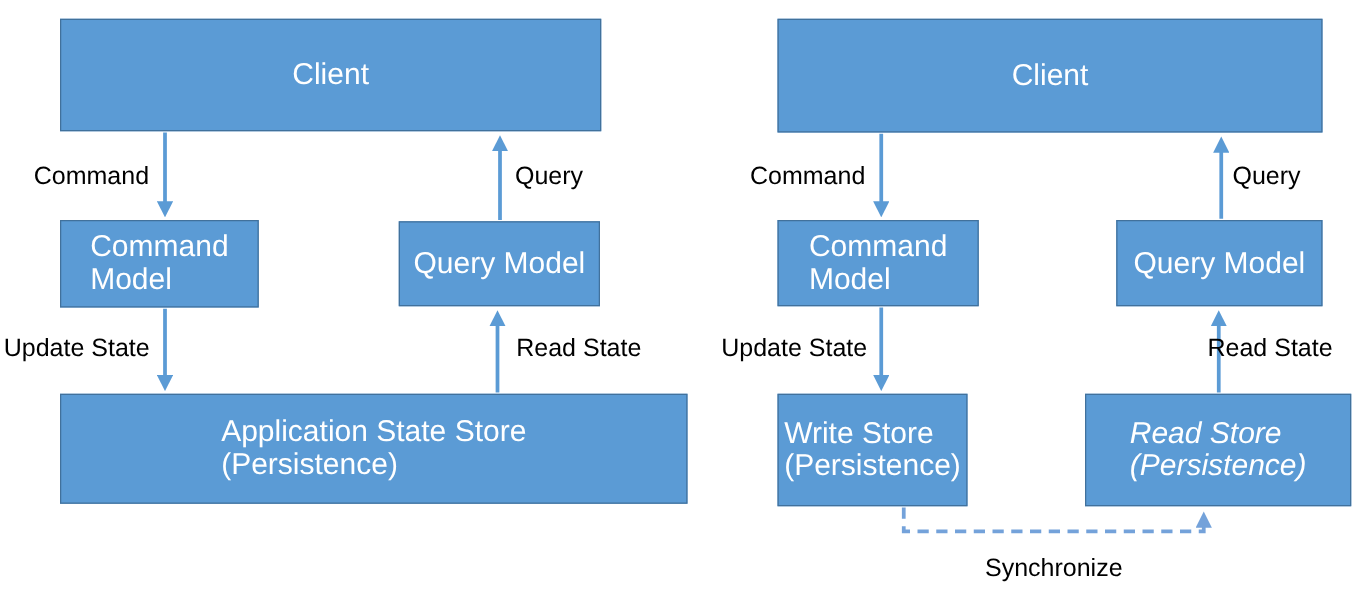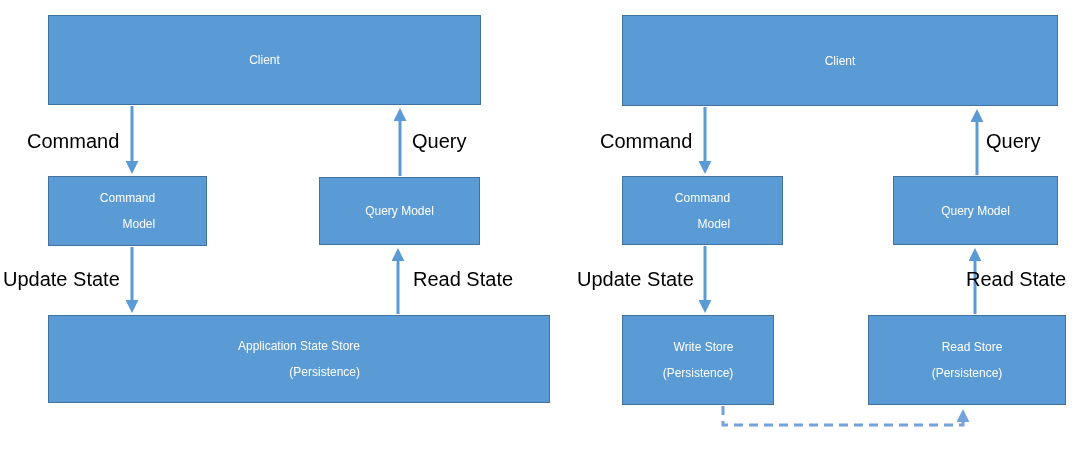--- a/index.html
+++ b/index.html
@@ -31,46 +31,46 @@
     stroke: var(--dash, #74a2da);
     stroke-width: 3;
     stroke-dasharray: 9 6;
   }
   .node {
     position: absolute;
     background: var(--fill, #5b9bd5);
     border: 1.5px solid var(--border, #41719c);
     box-sizing: border-box;
     color: var(--boxtext, #ffffff);
-    font-size: 12px;
+    font-size: 24px;
     line-height: 26px;
     display: flex;
     align-items: center;
     justify-content: center;
-    text-align: right;
+    text-align: left;
     white-space: pre-line;
   }
   .lbl {
     position: absolute;
     color: var(--labeltext, #000000);
     font-size: 20px;
     line-height: 24px;
     white-space: nowrap;
   }
   
   #l-client  { left: 48px;  top: 15px;  width: 433px; height: 90px; }
   #l-command { left: 48px;  top: 176px; width: 159px; height: 70px; }
   #l-query   { left: 319px; top: 177px; width: 161px; height: 68px; }
   #l-store   { left: 48px;  top: 315px; width: 502px; height: 88px; }
   
   #r-client  { left: 622px; top: 15px;  width: 436px; height: 91px; }
   #r-command { left: 622px; top: 176px; width: 161px; height: 69px; }
   #r-query   { left: 893px; top: 176px; width: 165px; height: 69px; }
   #r-write   { left: 622px; top: 315px; width: 152px; height: 90px; }
-  #r-read    { left: 868px; top: 315px; width: 198px; height: 90px; }
+  #r-read    { left: 868px; top: 315px; width: 213px; height: 90px; font-style: italic; }
   
   #l-lbl-command { left: 27px;  top: 129px; }
   #l-lbl-query   { left: 412px; top: 129px; }
   #l-lbl-update  { left: 3px;   top: 267px; }
   #l-lbl-read    { left: 413px; top: 267px; }
   
   #r-lbl-command { left: 600px; top: 129px; }
   #r-lbl-query   { left: 986px; top: 129px; }
   #r-lbl-update  { left: 577px; top: 267px; }
   #r-lbl-read    { left: 966px; top: 267px; }
@@ -121,14 +121,15 @@
   <div class="node" id="r-query">Query Model</div>
   <div class="node" id="r-write">Write Store
 (Persistence)</div>
   <div class="node" id="r-read">Read Store
 (Persistence)</div>
 
   <div class="lbl" id="r-lbl-command">Command</div>
   <div class="lbl" id="r-lbl-query">Query</div>
   <div class="lbl" id="r-lbl-update">Update State</div>
   <div class="lbl" id="r-lbl-read">Read State</div>
+  <div class="lbl" id="r-lbl-sync">Synchronize</div>
 
 </div>
 
 </body></html>

